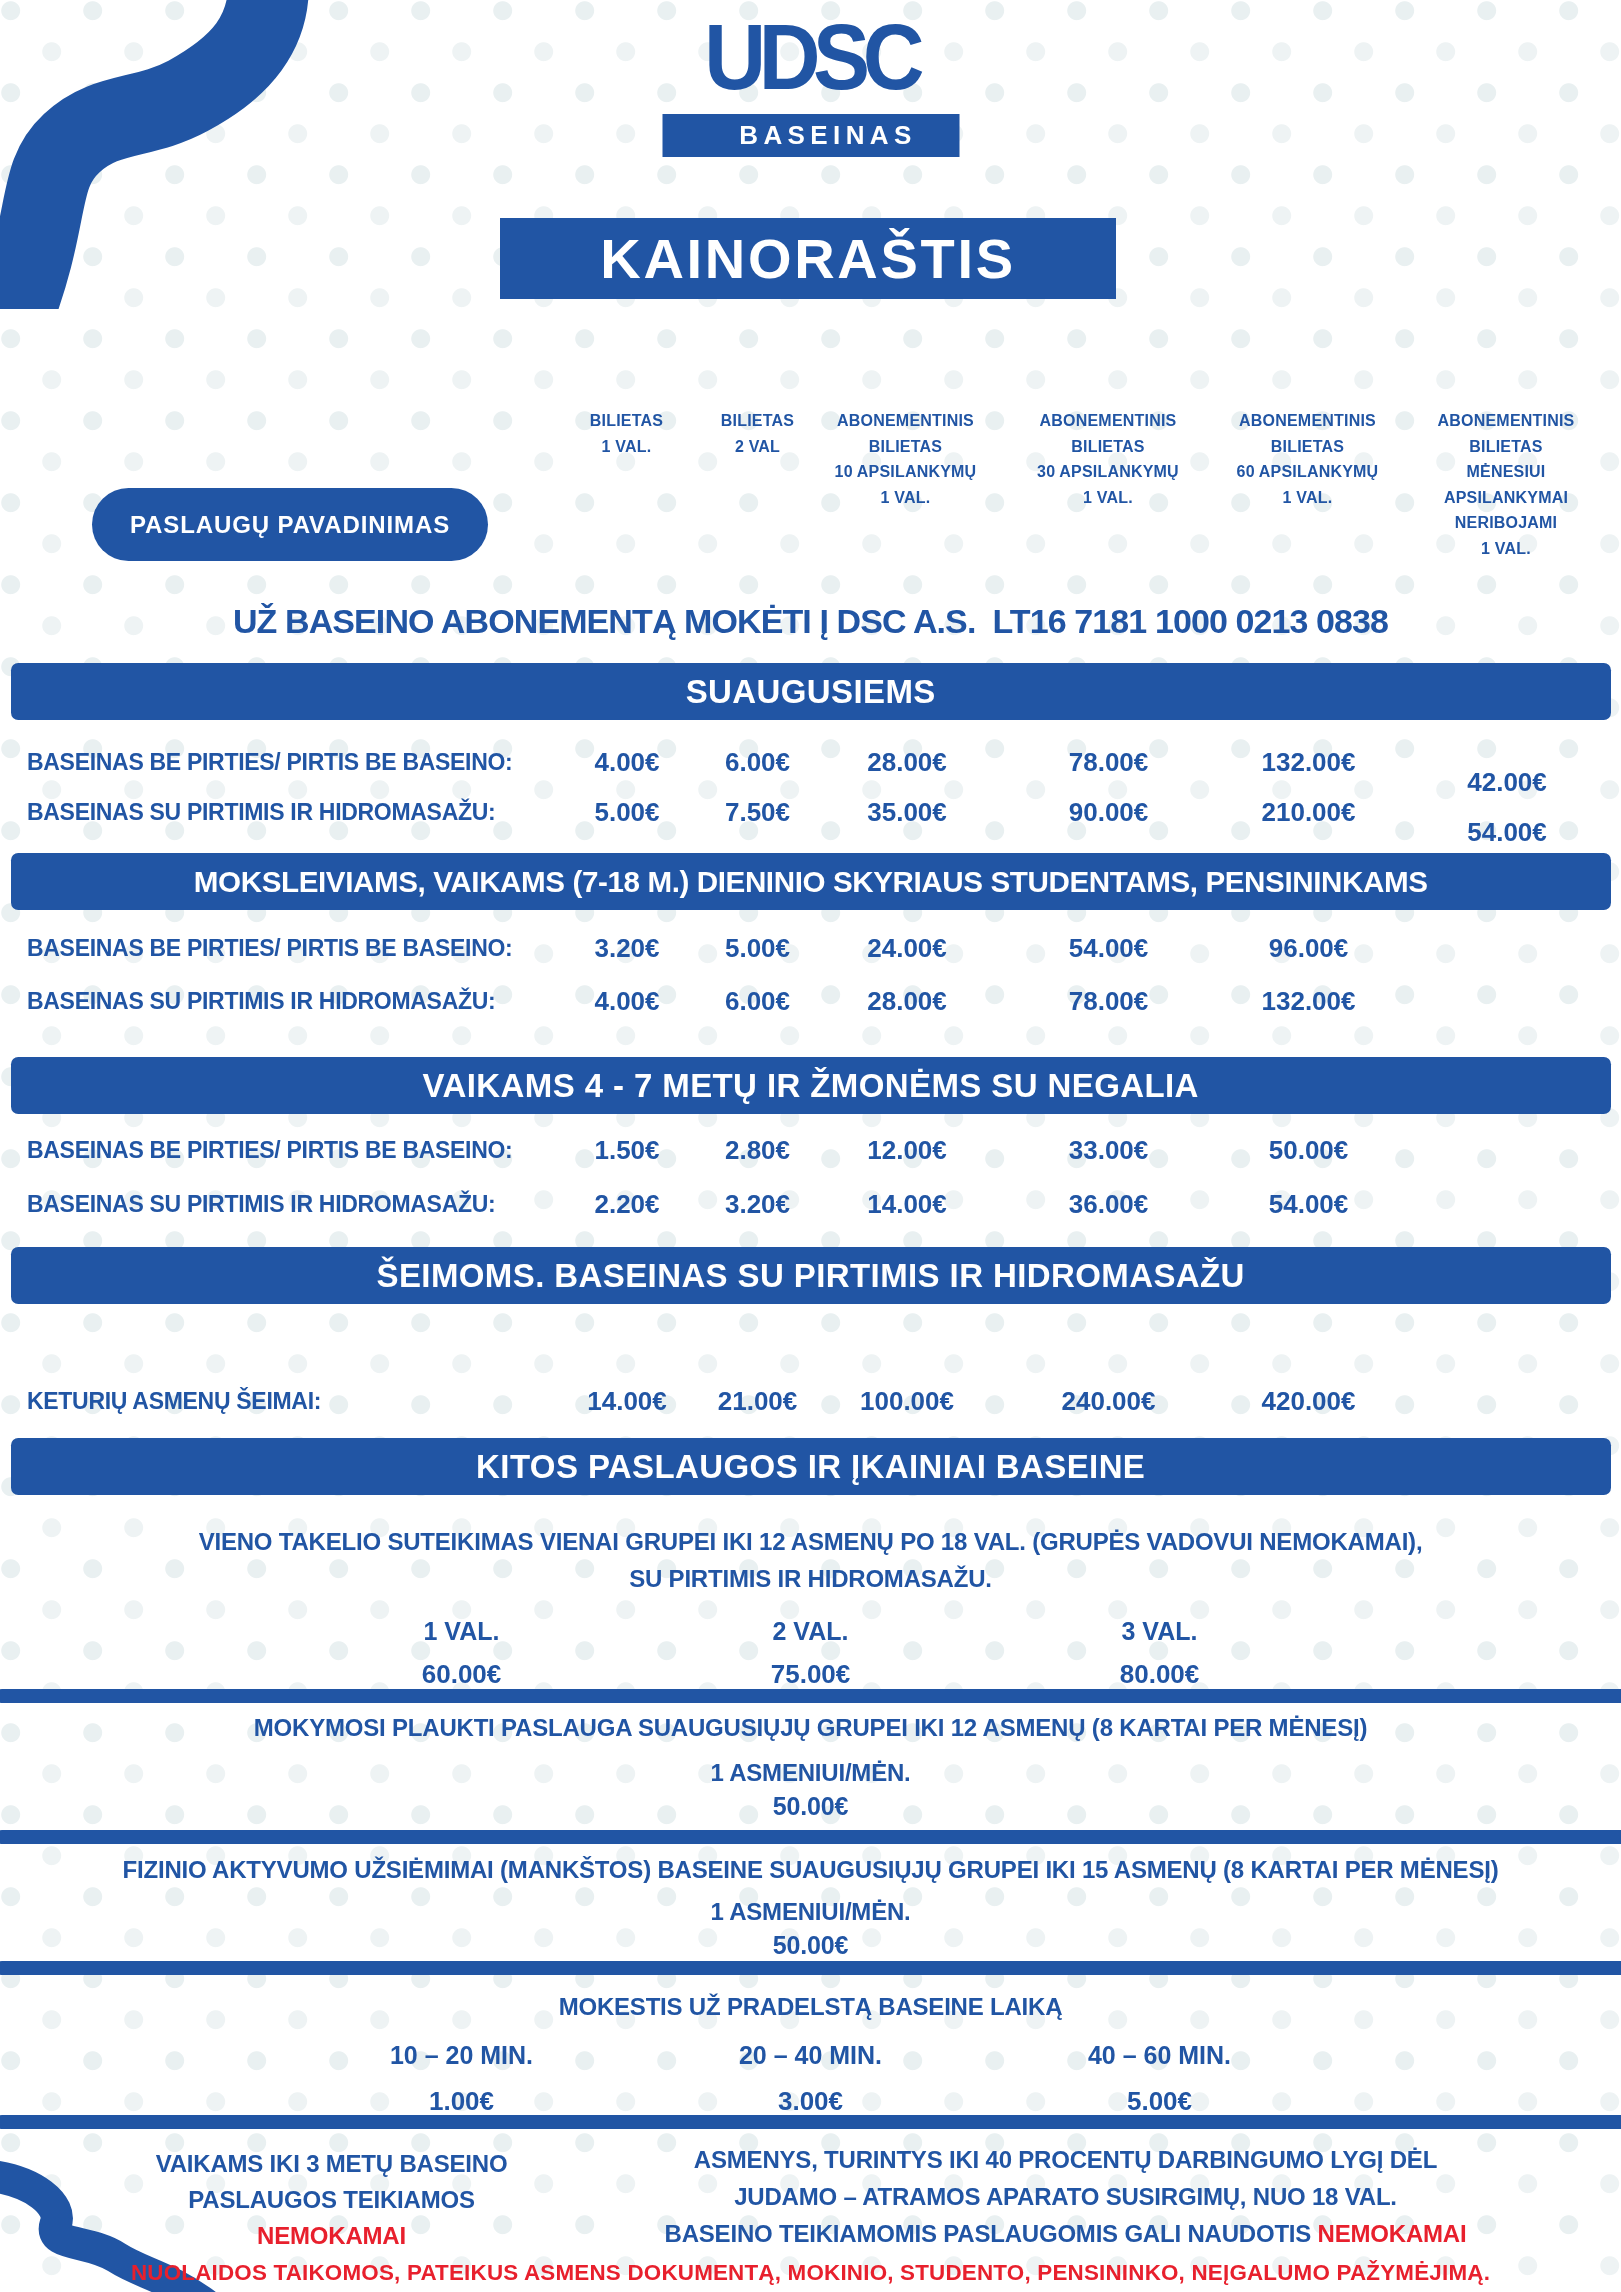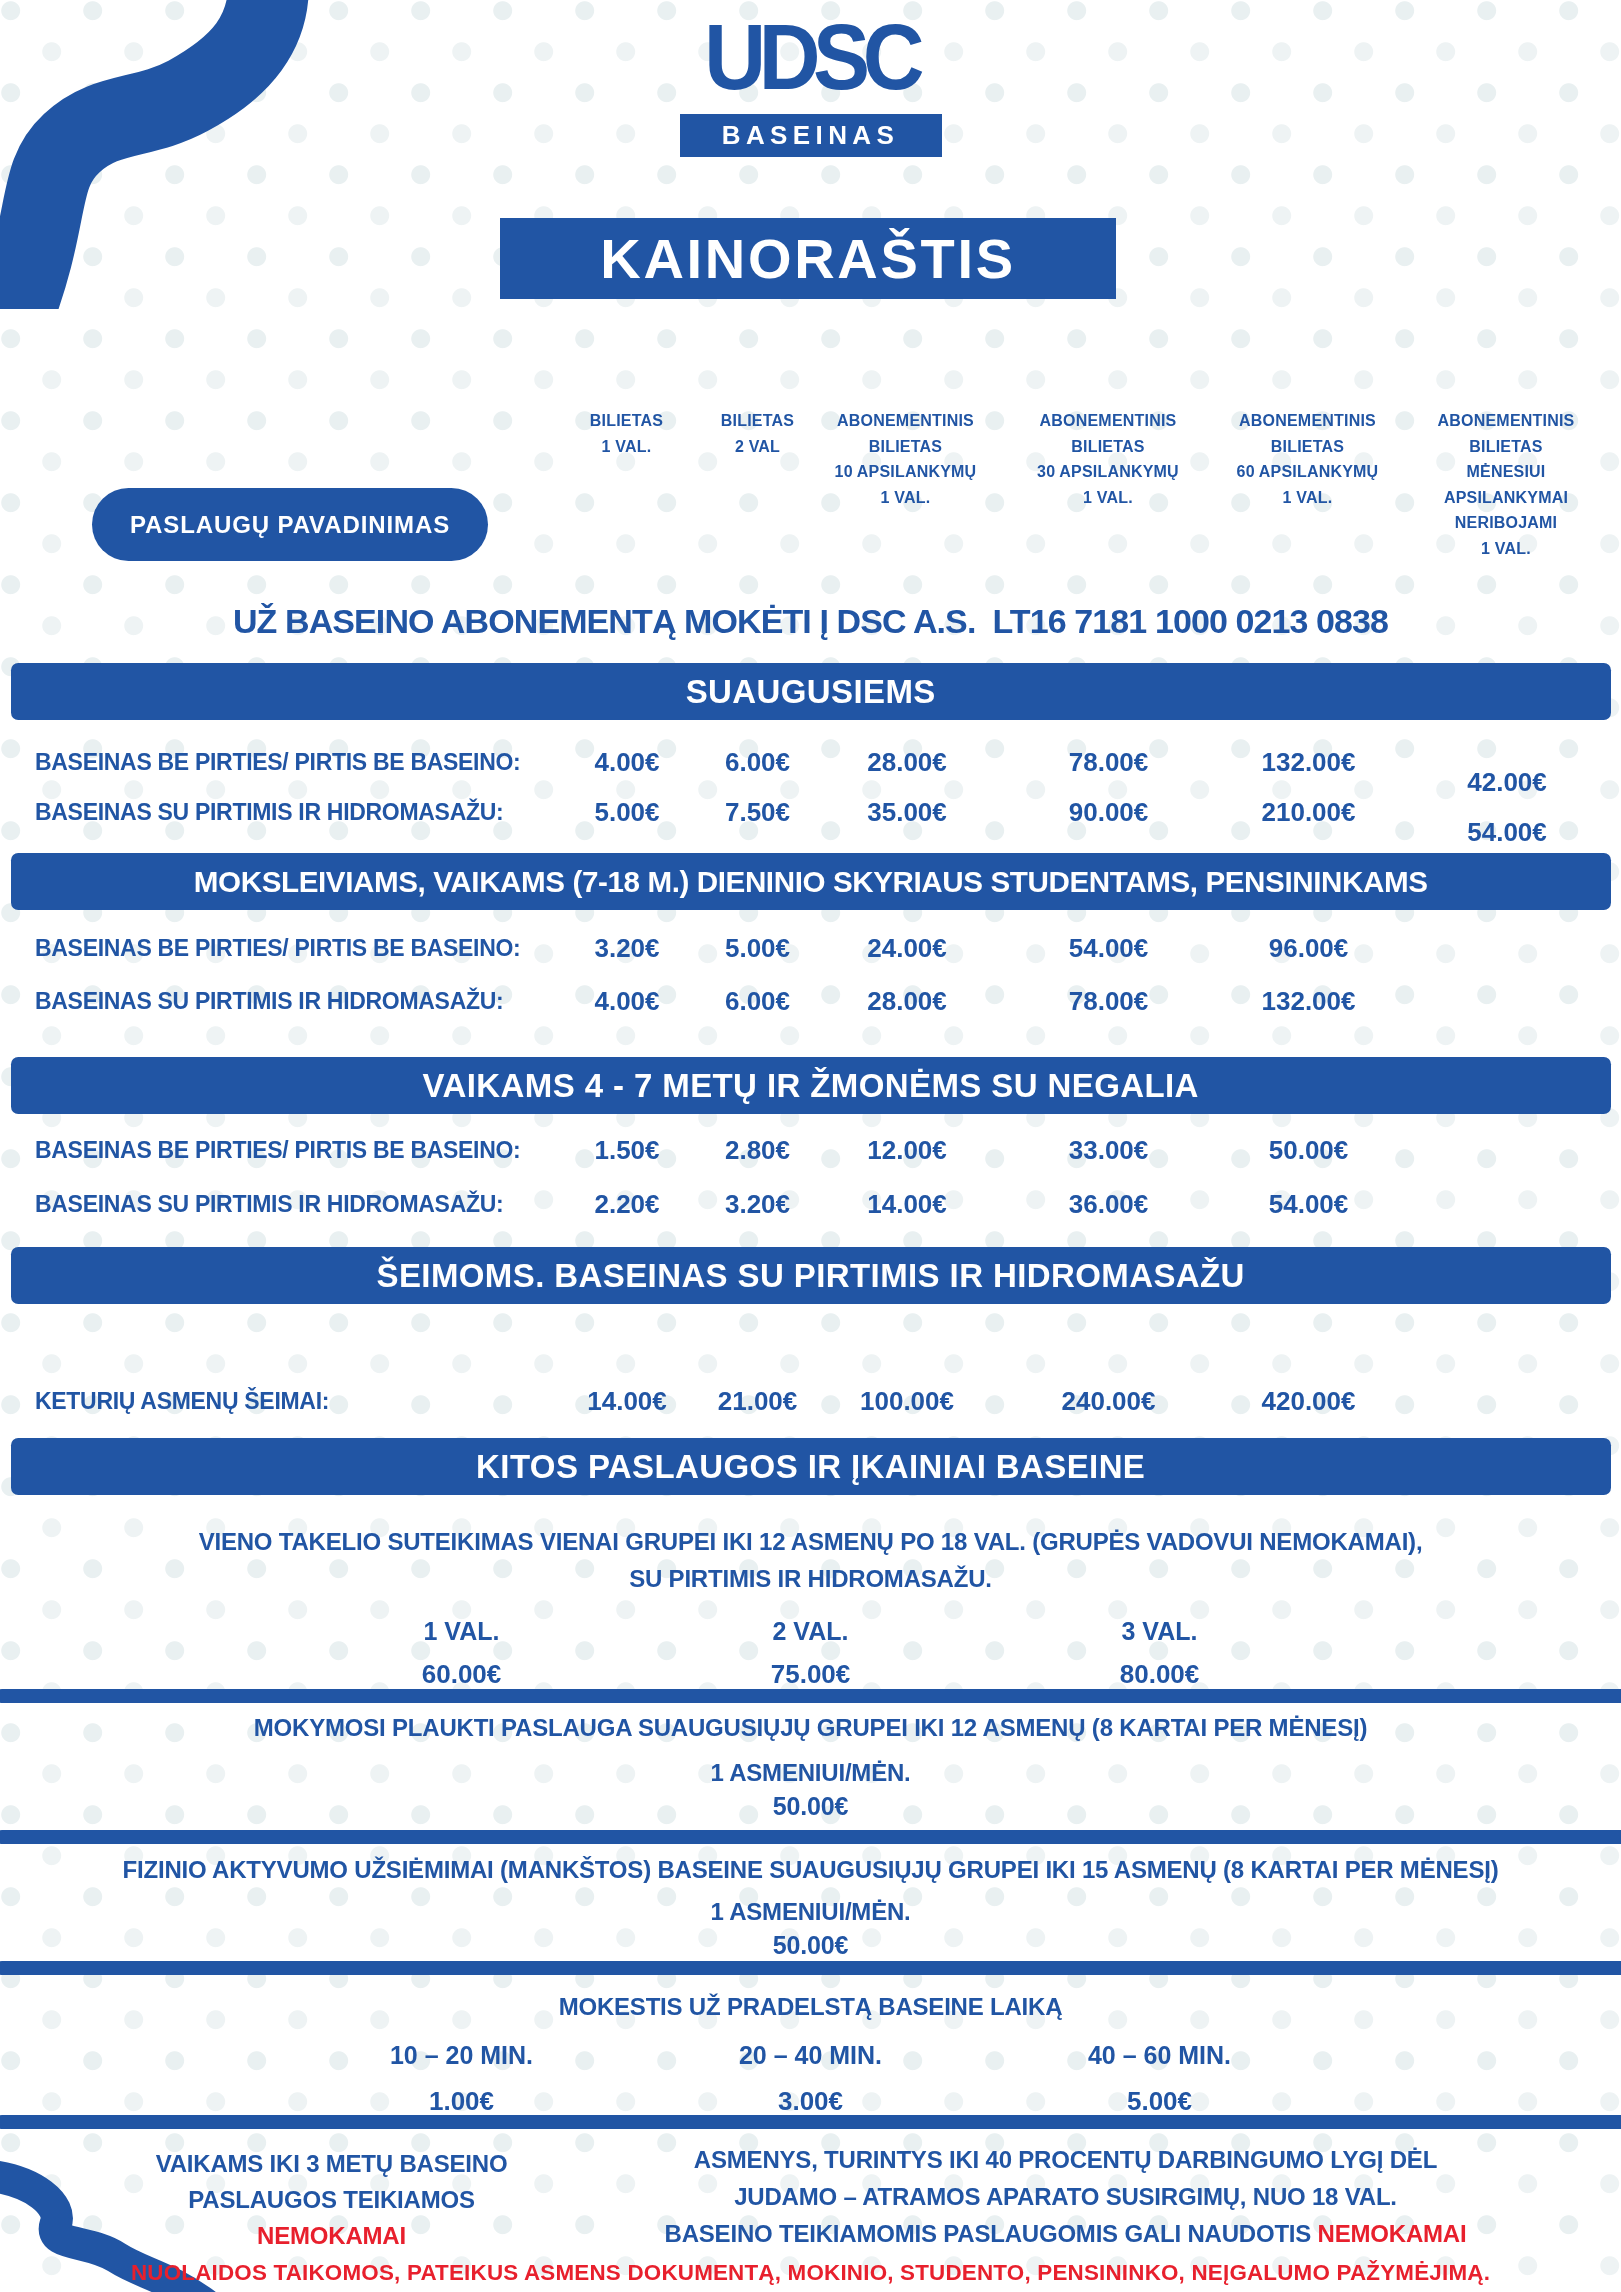--- a/index.html
+++ b/index.html
@@ -19,21 +19,21 @@
   .wave{position:absolute;pointer-events:none;}
   .wave-top{top:0;left:0;}
   .wave-bottom{left:0;top:2139px;}
 
   
   .logo{position:absolute;top:9px;left:0;width:100%;text-align:center;}
   .logo-brand{display:inline-block;font-size:93px;font-weight:800;line-height:1.05;
     letter-spacing:-8px;color:#2155A4;transform:scaleX(.92);}
   .logo-sub{position:absolute;top:114px;left:50%;transform:translateX(-50%);
     background:#2155A4;color:#fff;width:262px;height:43px;display:flex;align-items:center;justify-content:center;
-    font-size:26px;font-weight:800;letter-spacing:5.4px;}
+    font-size:26px;font-weight:800;letter-spacing:5.4px;padding-left:35px;}
 
   
   .title-banner{position:absolute;top:218px;left:500px;width:616px;height:81px;background:#2155A4;
     display:flex;align-items:center;justify-content:center;color:#fff;font-size:56px;font-weight:800;letter-spacing:2.7px;}
 
   
   .pill{position:absolute;top:488px;left:92px;width:396px;height:73px;border-radius:38px;background:#2155A4;
     display:flex;align-items:center;justify-content:center;color:#fff;font-size:24px;font-weight:800;letter-spacing:0.9px;}
   .hcol{position:absolute;top:408px;text-align:center;font-size:16px;font-weight:800;line-height:1.6;
     white-space:pre-line;letter-spacing:0.2px;}
@@ -48,21 +48,21 @@
     font-size:34px;font-weight:800;letter-spacing:-0.9px;white-space:pre-wrap;}
 
   
   .banner{position:absolute;left:10.7px;width:1600px;height:57px;background:#2155A4;border-radius:7.2px;
     display:flex;align-items:center;justify-content:center;color:#fff;font-weight:800;font-size:33px;letter-spacing:0.4px;}
   .banner-small{font-size:29.6px;letter-spacing:-0.4px;}
 
   
   .prow{position:absolute;left:0;width:100%;height:43px;}
   .prow .lbl{position:absolute;left:27px;top:50%;transform:translateY(-50%);
-    font-size:23px;font-weight:800;letter-spacing:-0.3px;white-space:nowrap;margin-left:8px;}
+    font-size:23px;font-weight:800;letter-spacing:-0.3px;white-space:nowrap;}
   .prow .p{position:absolute;top:50%;transform:translateY(-50%);text-align:center;
     font-size:26px;font-weight:800;}
   .c1{left:560px;width:134px;}
   .c2{left:691px;width:133px;}
   .c3{left:819px;width:176px;}
   .c4{left:1008px;width:201px;}
   .c5{left:1211px;width:195px;}
   .c6{left:1406px;width:202px;margin-top:20px;}
 
   

